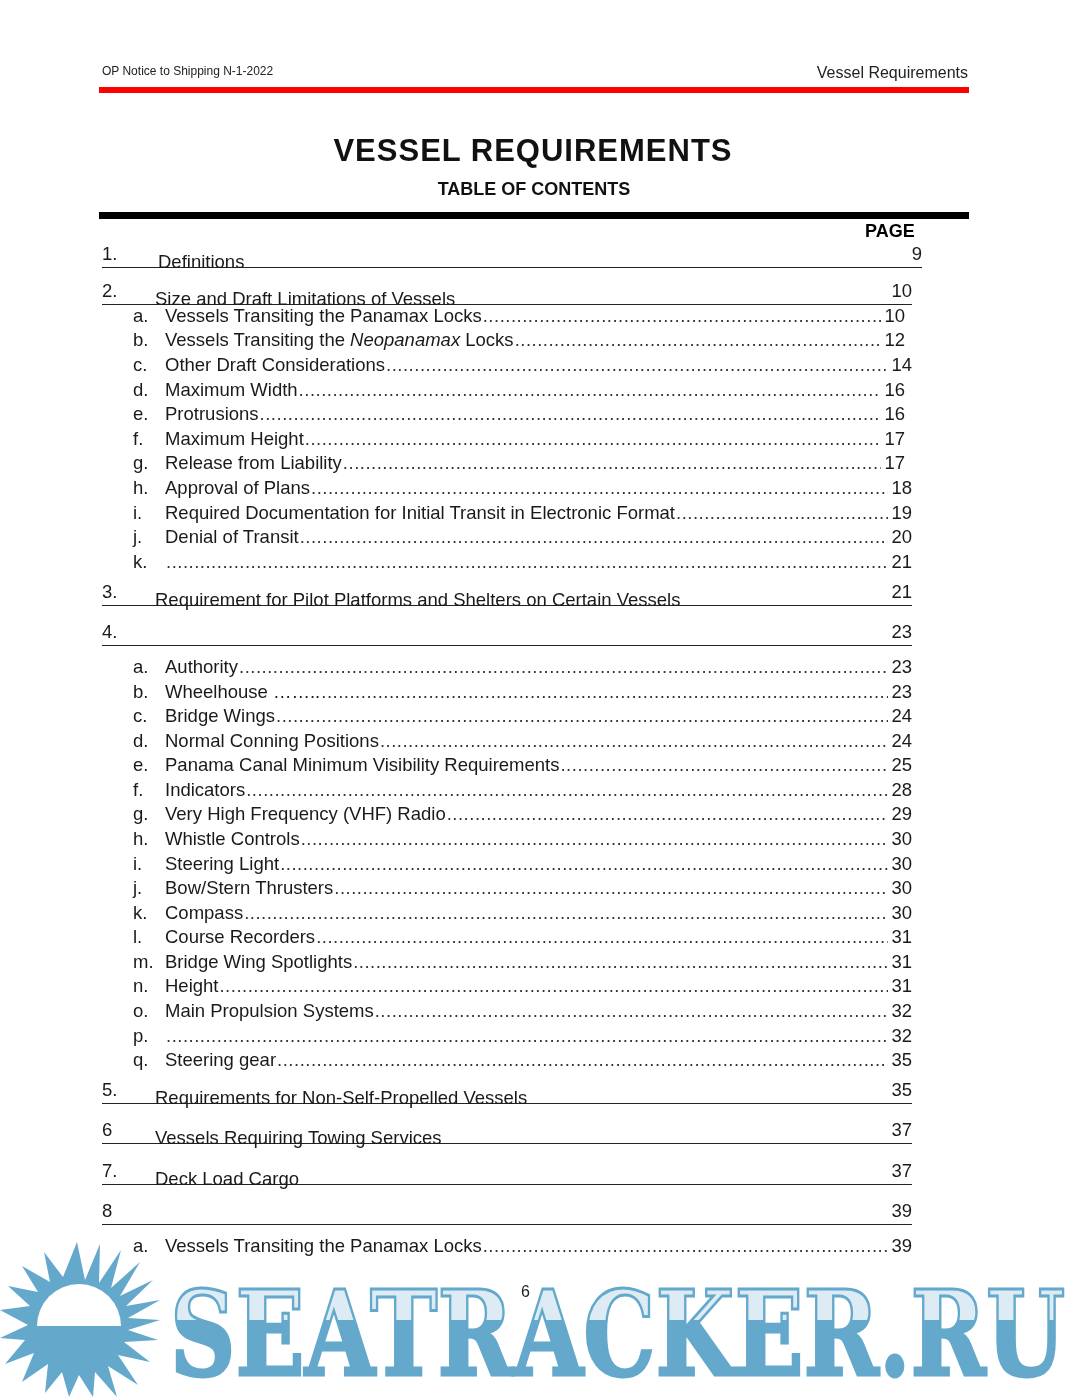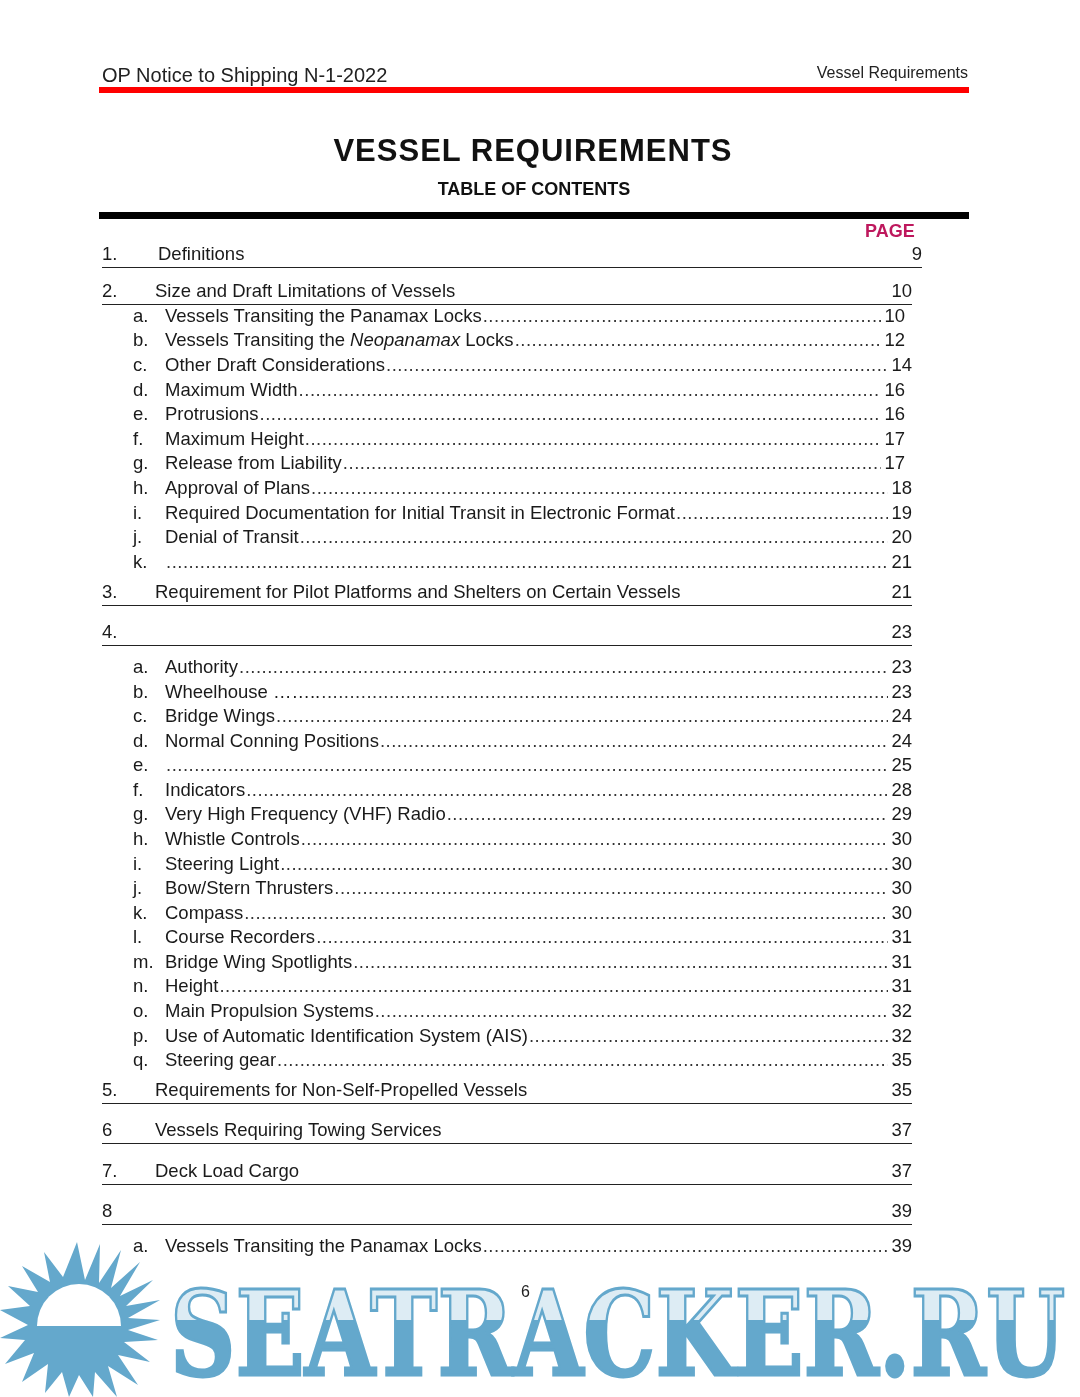--- a/index.html
+++ b/index.html
@@ -1,27 +1,27 @@
 <!DOCTYPE html>
 <html><head>
 <meta charset="utf-8">
 <style>
   html, body { margin:0; padding:0; background:#ffffff; }
   body { width:1080px; height:1397px; position:relative; overflow:hidden; font-family:"Liberation Sans", sans-serif; color:#1a1a1a; }
-  .hdr-left { position:absolute; left:102px; top:64px; font-size:20px; color:#222; }
+  .hdr-left { position:absolute; left:102px; top:64px; font-size:12px; color:#222; }
   .hdr-right { position:absolute; right:112px; top:64px; font-size:16px; color:#222; }
   .red-rule { position:absolute; left:99px; top:87px; width:870px; height:6px; background:#ff0000; }
   .title { position:absolute; left:0; width:1066px; top:133px; text-align:center; font-size:31px; font-weight:bold; letter-spacing:1px; color:#111; }
   .subtitle { position:absolute; left:0; width:1068px; top:179px; text-align:center; font-size:18px; font-weight:bold; color:#111; }
   .black-rule { position:absolute; left:99px; top:212px; width:870px; height:7px; background:#000; }
-  .page-hdr { position:absolute; left:865px; top:221px; font-size:18px; font-weight:bold; color:#be185d; }
+  .page-hdr { position:absolute; left:865px; top:221px; font-size:18px; font-weight:bold; color:#000000; }
 
   .sec { position:absolute; left:102px; width:810px; height:24px; font-size:18.5px; border-bottom:1.5px solid #222; }
   .sec .num { position:absolute; left:0; top:0; }
-  .sec .label { position:absolute; left:53px; top:0;text-align:right; }
+  .sec .label { position:absolute; left:53px; top:8px;text-align:right; }
   .sec .pg { position:absolute; right:0; top:0; }
   .sec.def { width:820px; }
   .sec.def .label { left:56px; }
 
   .sub { position:absolute; left:133px; width:779px; height:24px; font-size:18.5px; display:flex; align-items:baseline; }
   .sub .let { width:32px; flex:none; }
   .sub .label { flex:none; white-space:nowrap; }
   .sub .label i { font-style:italic; }
   .sub .dots { flex:1; overflow:hidden; white-space:nowrap; margin:0 2px 0 1px; letter-spacing:0.5px; color:#333; }
   .sub .dots::before { content:"..............................................................................................................................................................................................................................................................."; }
@@ -150,20 +150,21 @@
     <span class="pg">24</span>
   </div>
 <div class="sub" style="top:730px">
     <span class="let">d.</span>
     <span class="label">Normal Conning Positions </span>
     <span class="dots"></span>
     <span class="pg">24</span>
   </div>
 <div class="sub" style="top:754px">
     <span class="let">e.</span>
+    <span class="label">Panama Canal Minimum Visibility Requirements </span>
     <span class="dots"></span>
     <span class="pg">25</span>
   </div>
 <div class="sub" style="top:779px">
     <span class="let">f.</span>
     <span class="label">Indicators </span>
     <span class="dots"></span>
     <span class="pg">28</span>
   </div>
 <div class="sub" style="top:803px">
@@ -215,21 +216,20 @@
     <span class="pg">31</span>
   </div>
 <div class="sub" style="top:1000px">
     <span class="let">o.</span>
     <span class="label">Main Propulsion Systems  </span>
     <span class="dots"></span>
     <span class="pg">32</span>
   </div>
 <div class="sub" style="top:1025px">
     <span class="let">p.</span>
-    <span class="label">Use of Automatic Identification System (AIS) </span>
     <span class="dots"></span>
     <span class="pg">32</span>
   </div>
 <div class="sub" style="top:1049px">
     <span class="let">q.</span>
     <span class="label">Steering gear </span>
     <span class="dots"></span>
     <span class="pg">35</span>
   </div>
 

